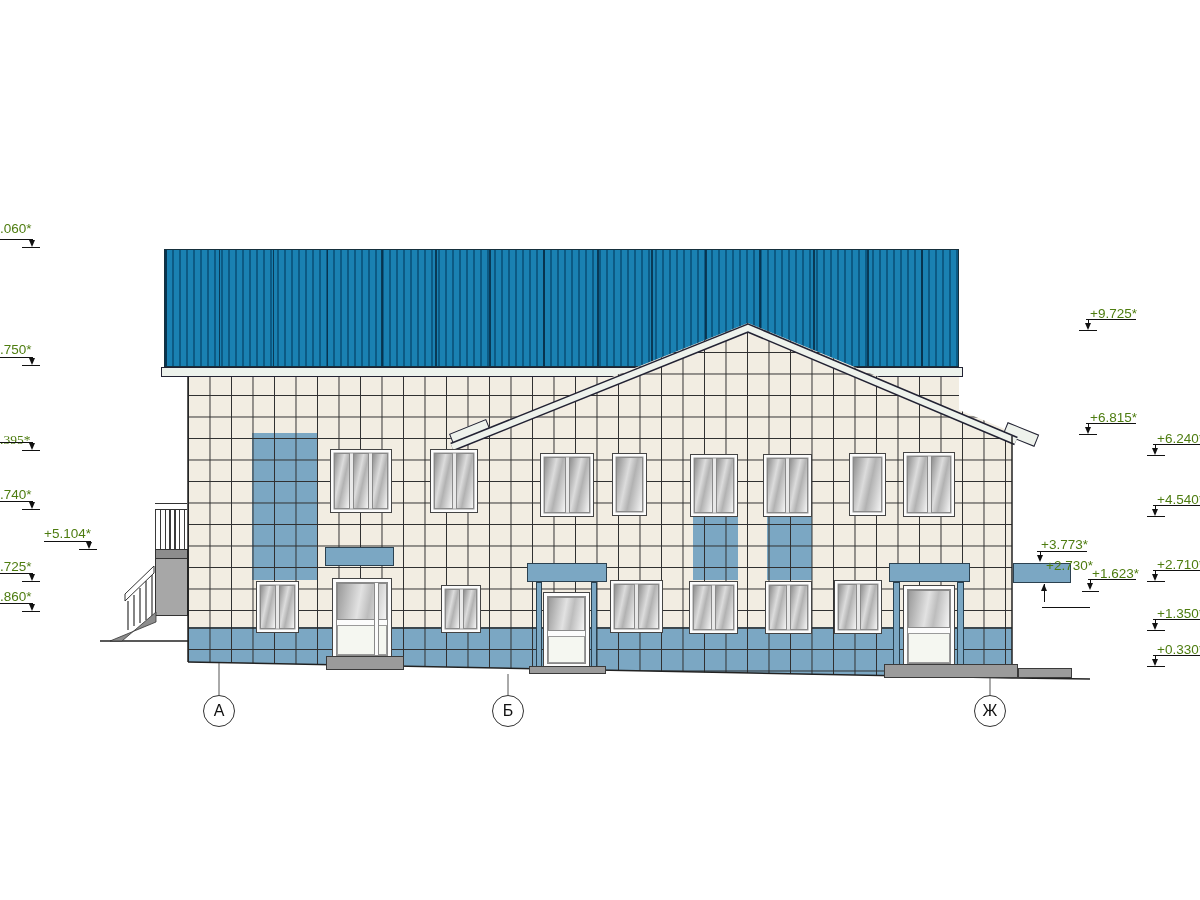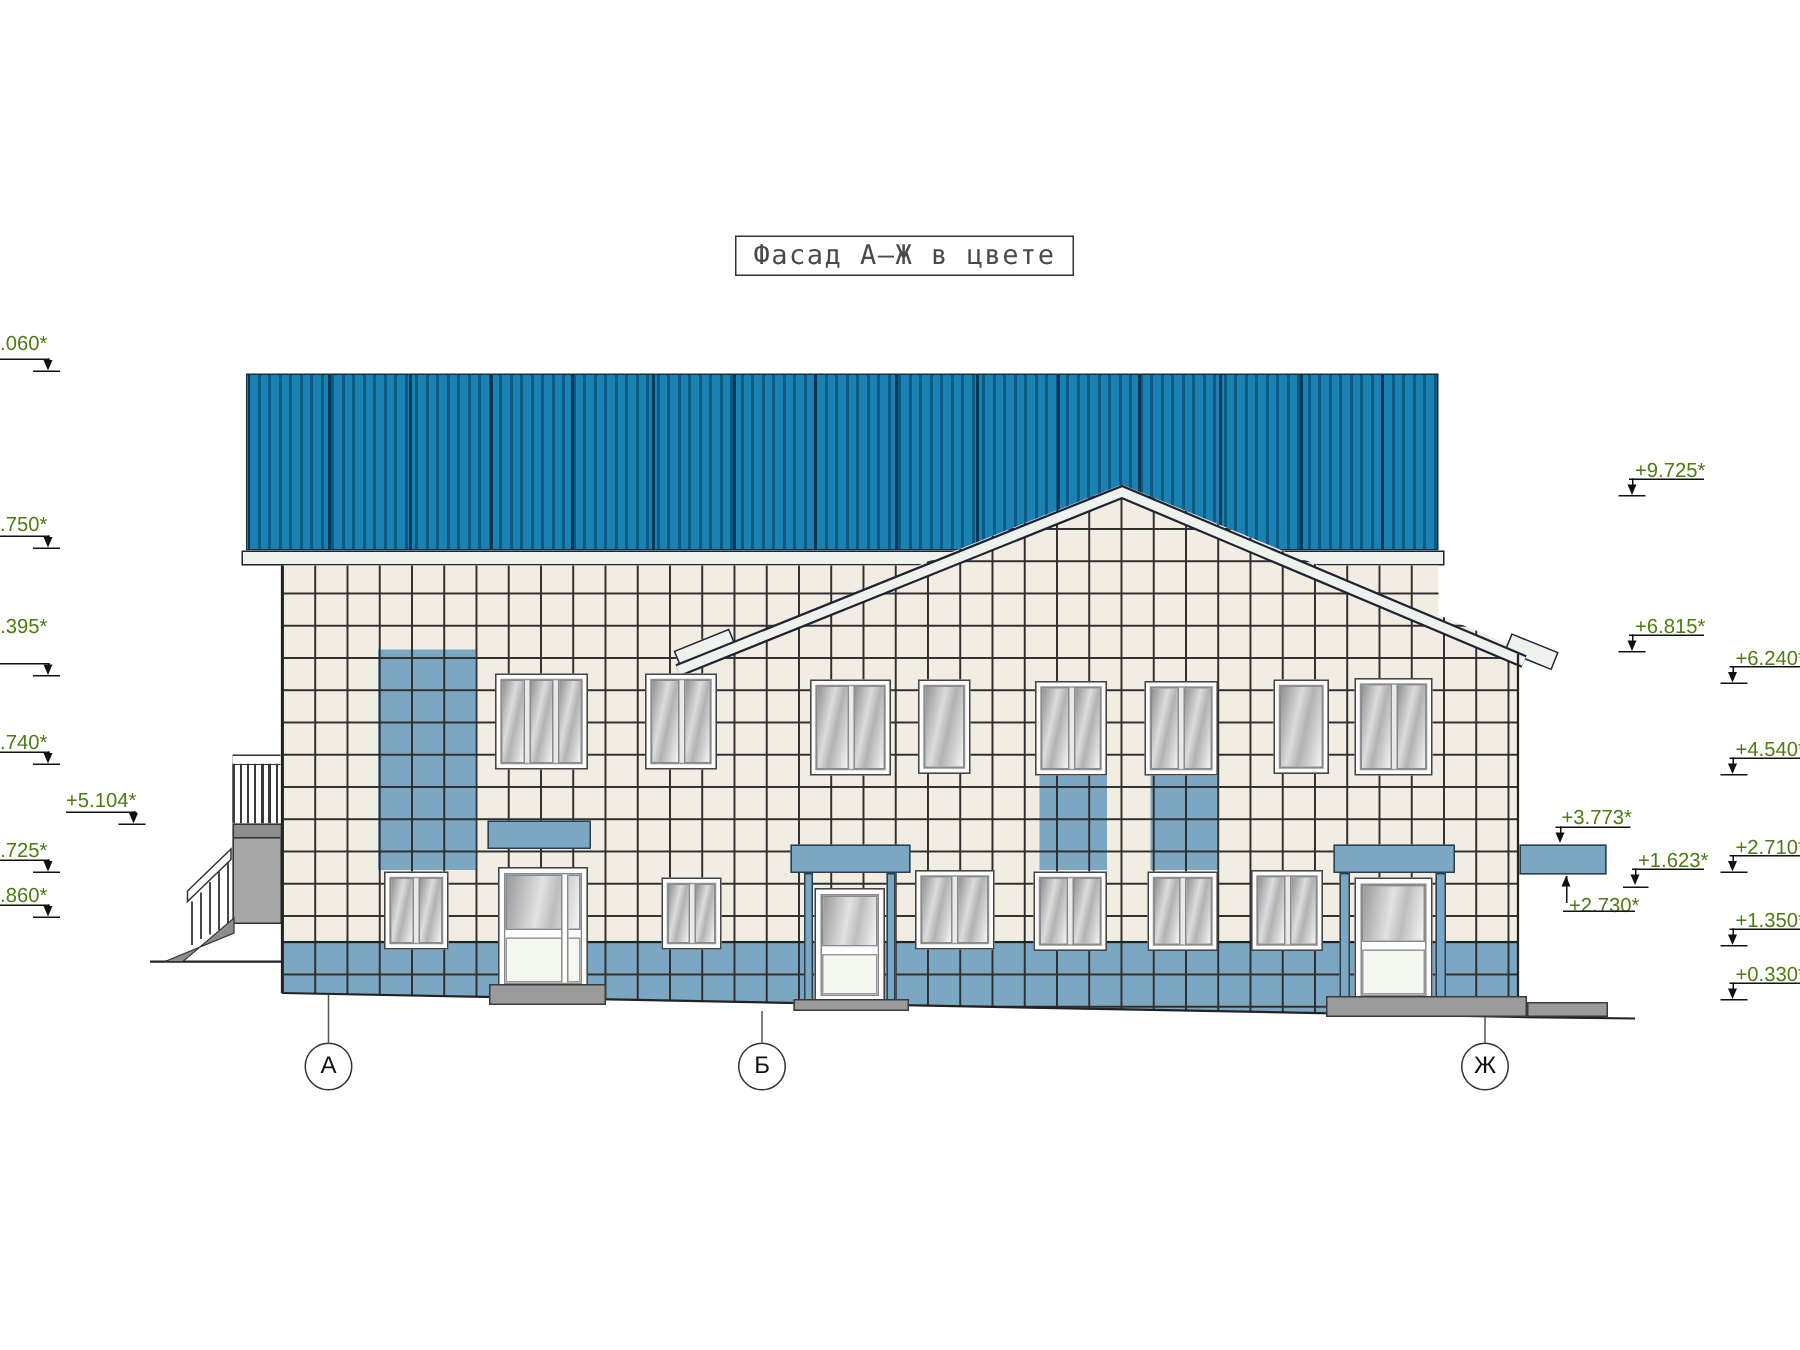--- a/index.html
+++ b/index.html
@@ -218,21 +218,21 @@
         <div class="lvl-line" style="left: 22px; top: 247px; width: 18px;"></div>
       </div>
       <div style="position: absolute; left: 0px; top: 0px;">
         <div class="lvl-text" style="left: 0px; top: 342px;">.750*</div>
         <div class="lvl-line" style="left: 0px; top: 357px; width: 33px;"></div>
         <div class="lvl-drop" style="left: 32px; top: 357px; height: 3px;"></div>
         <div class="arr-down" style="left: 29px; top: 358px;"></div>
         <div class="lvl-line" style="left: 22px; top: 365px; width: 18px;"></div>
       </div>
       <div style="position: absolute; left: 0px; top: 0px;">
-        <div class="lvl-text" style="left: 0px; top: 410px;">.395*</div>
+        <div class="lvl-text" style="left: 0px; top: 432px; font-family: Liberation Serif, serif;">.395*</div>
         <div class="lvl-line" style="left: 0px; top: 442px; width: 33px;"></div>
         <div class="lvl-drop" style="left: 32px; top: 442px; height: 3px;"></div>
         <div class="arr-down" style="left: 29px; top: 443px;"></div>
         <div class="lvl-line" style="left: 22px; top: 450px; width: 18px;"></div>
       </div>
       <div style="position: absolute; left: 0px; top: 0px;">
         <div class="lvl-text" style="left: 0px; top: 487px;">.740*</div>
         <div class="lvl-line" style="left: 0px; top: 501px; width: 33px;"></div>
         <div class="lvl-drop" style="left: 32px; top: 501px; height: 3px;"></div>
         <div class="arr-down" style="left: 29px; top: 502px;"></div>
@@ -315,26 +315,23 @@
         <div class="arr-down" style="left: 1037px; top: 555px;"></div>
       </div>
       <div style="position: absolute; left: 0px; top: 0px;">
         <div class="lvl-text" style="left: 1092px; top: 566px;">+1.623*</div>
         <div class="lvl-line" style="left: 1088px; top: 579px; width: 48px;"></div>
         <div class="lvl-drop" style="left: 1090px; top: 579px; height: 6px;"></div>
         <div class="arr-down" style="left: 1087px; top: 583px;"></div>
         <div class="lvl-line" style="left: 1082px; top: 591px; width: 17px;"></div>
       </div>
       <div style="position: absolute; left: 0px; top: 0px;">
-        <div class="lvl-text" style="left: 1046px; top: 596px;">+2.730*</div>
+        <div class="lvl-text" style="left: 1046px; top: 558px;">+2.730*</div>
         <div class="lvl-line" style="left: 1042px; top: 607px; width: 48px;"></div>
         <div class="lvl-drop" style="left: 1044px; top: 584px; height: 18px;"></div>
         <div class="arr-up" style="left: 1041px; top: 584px;"></div>
       </div>
       <div class="axis-circle" style="left: 203px; top: 695px;">А</div>
       <div class="axis-circle" style="left: 492px; top: 695px;">Б</div>
       <div class="axis-circle" style="left: 974px; top: 695px;">Ж</div>
     </div>
 
-  <div class="title-box">
-    <span class="title-text">Фасад А–Ж в цвете</span>
-  </div>
 </div>
 
 </body></html>

